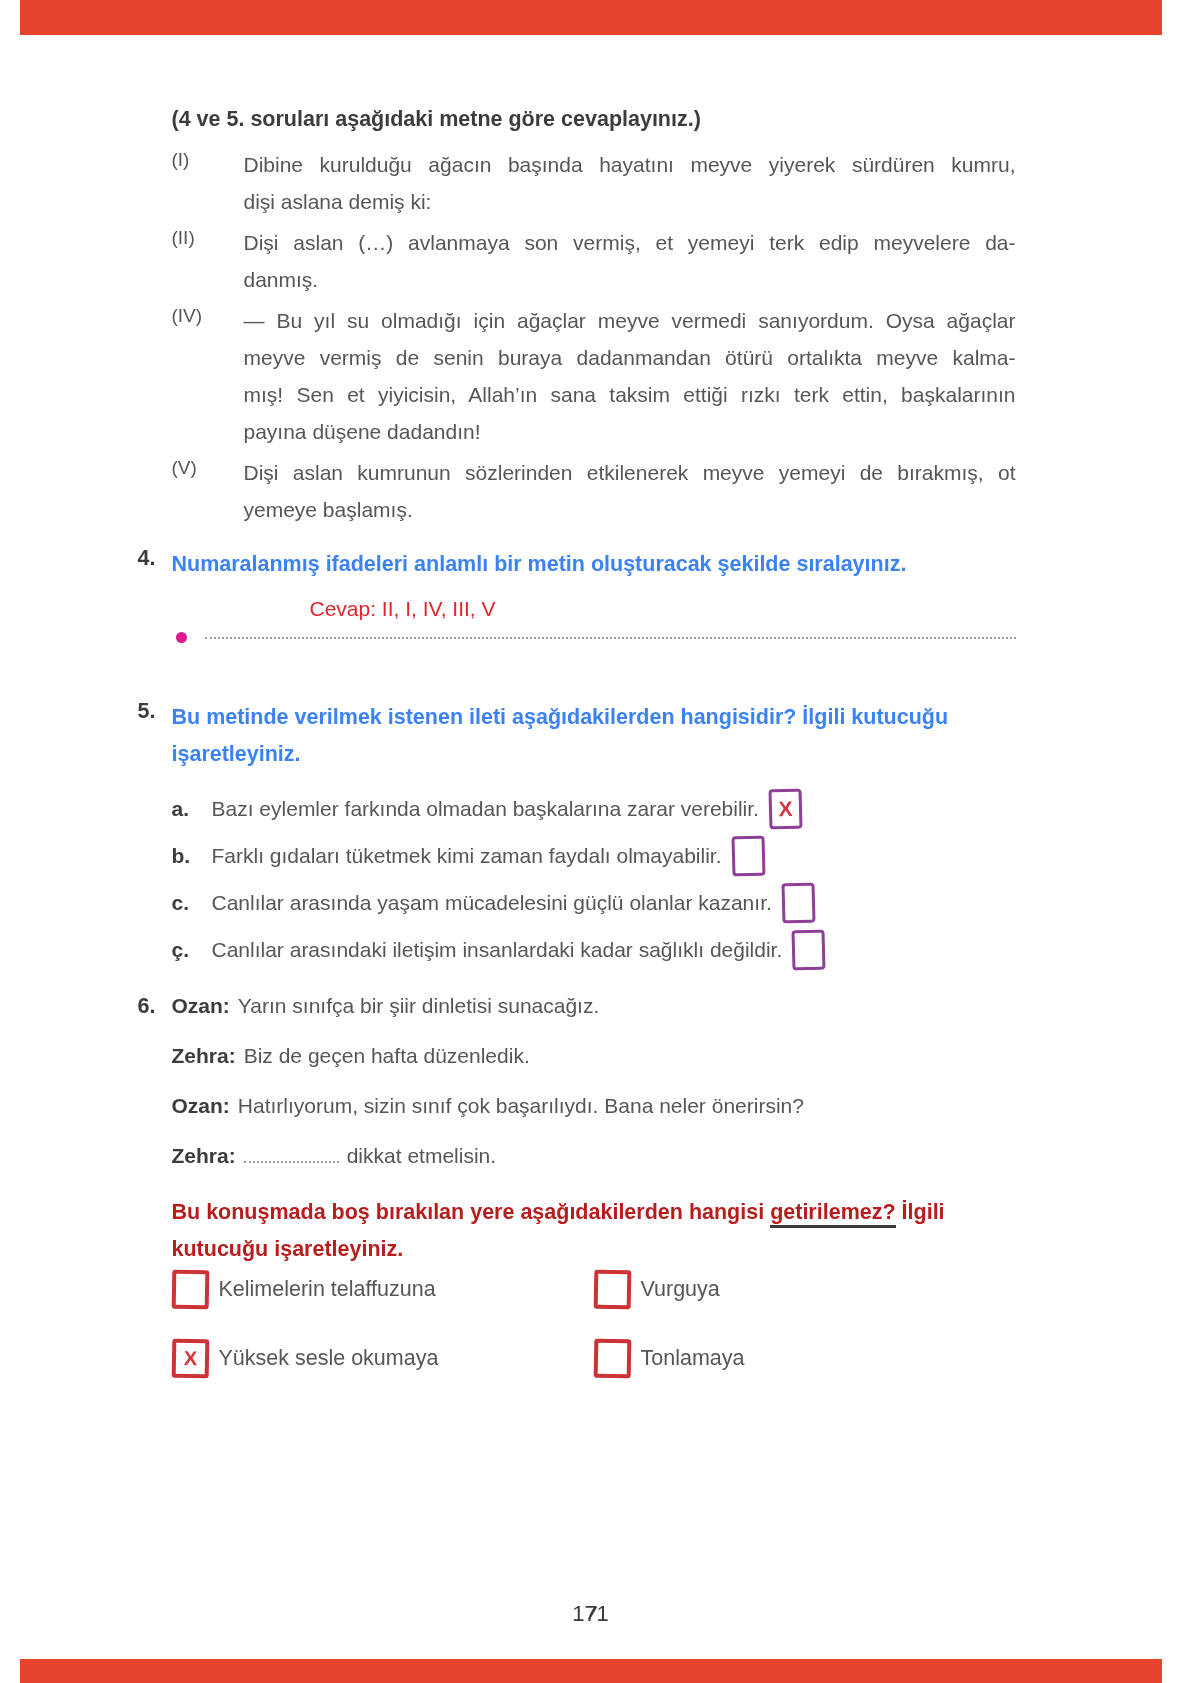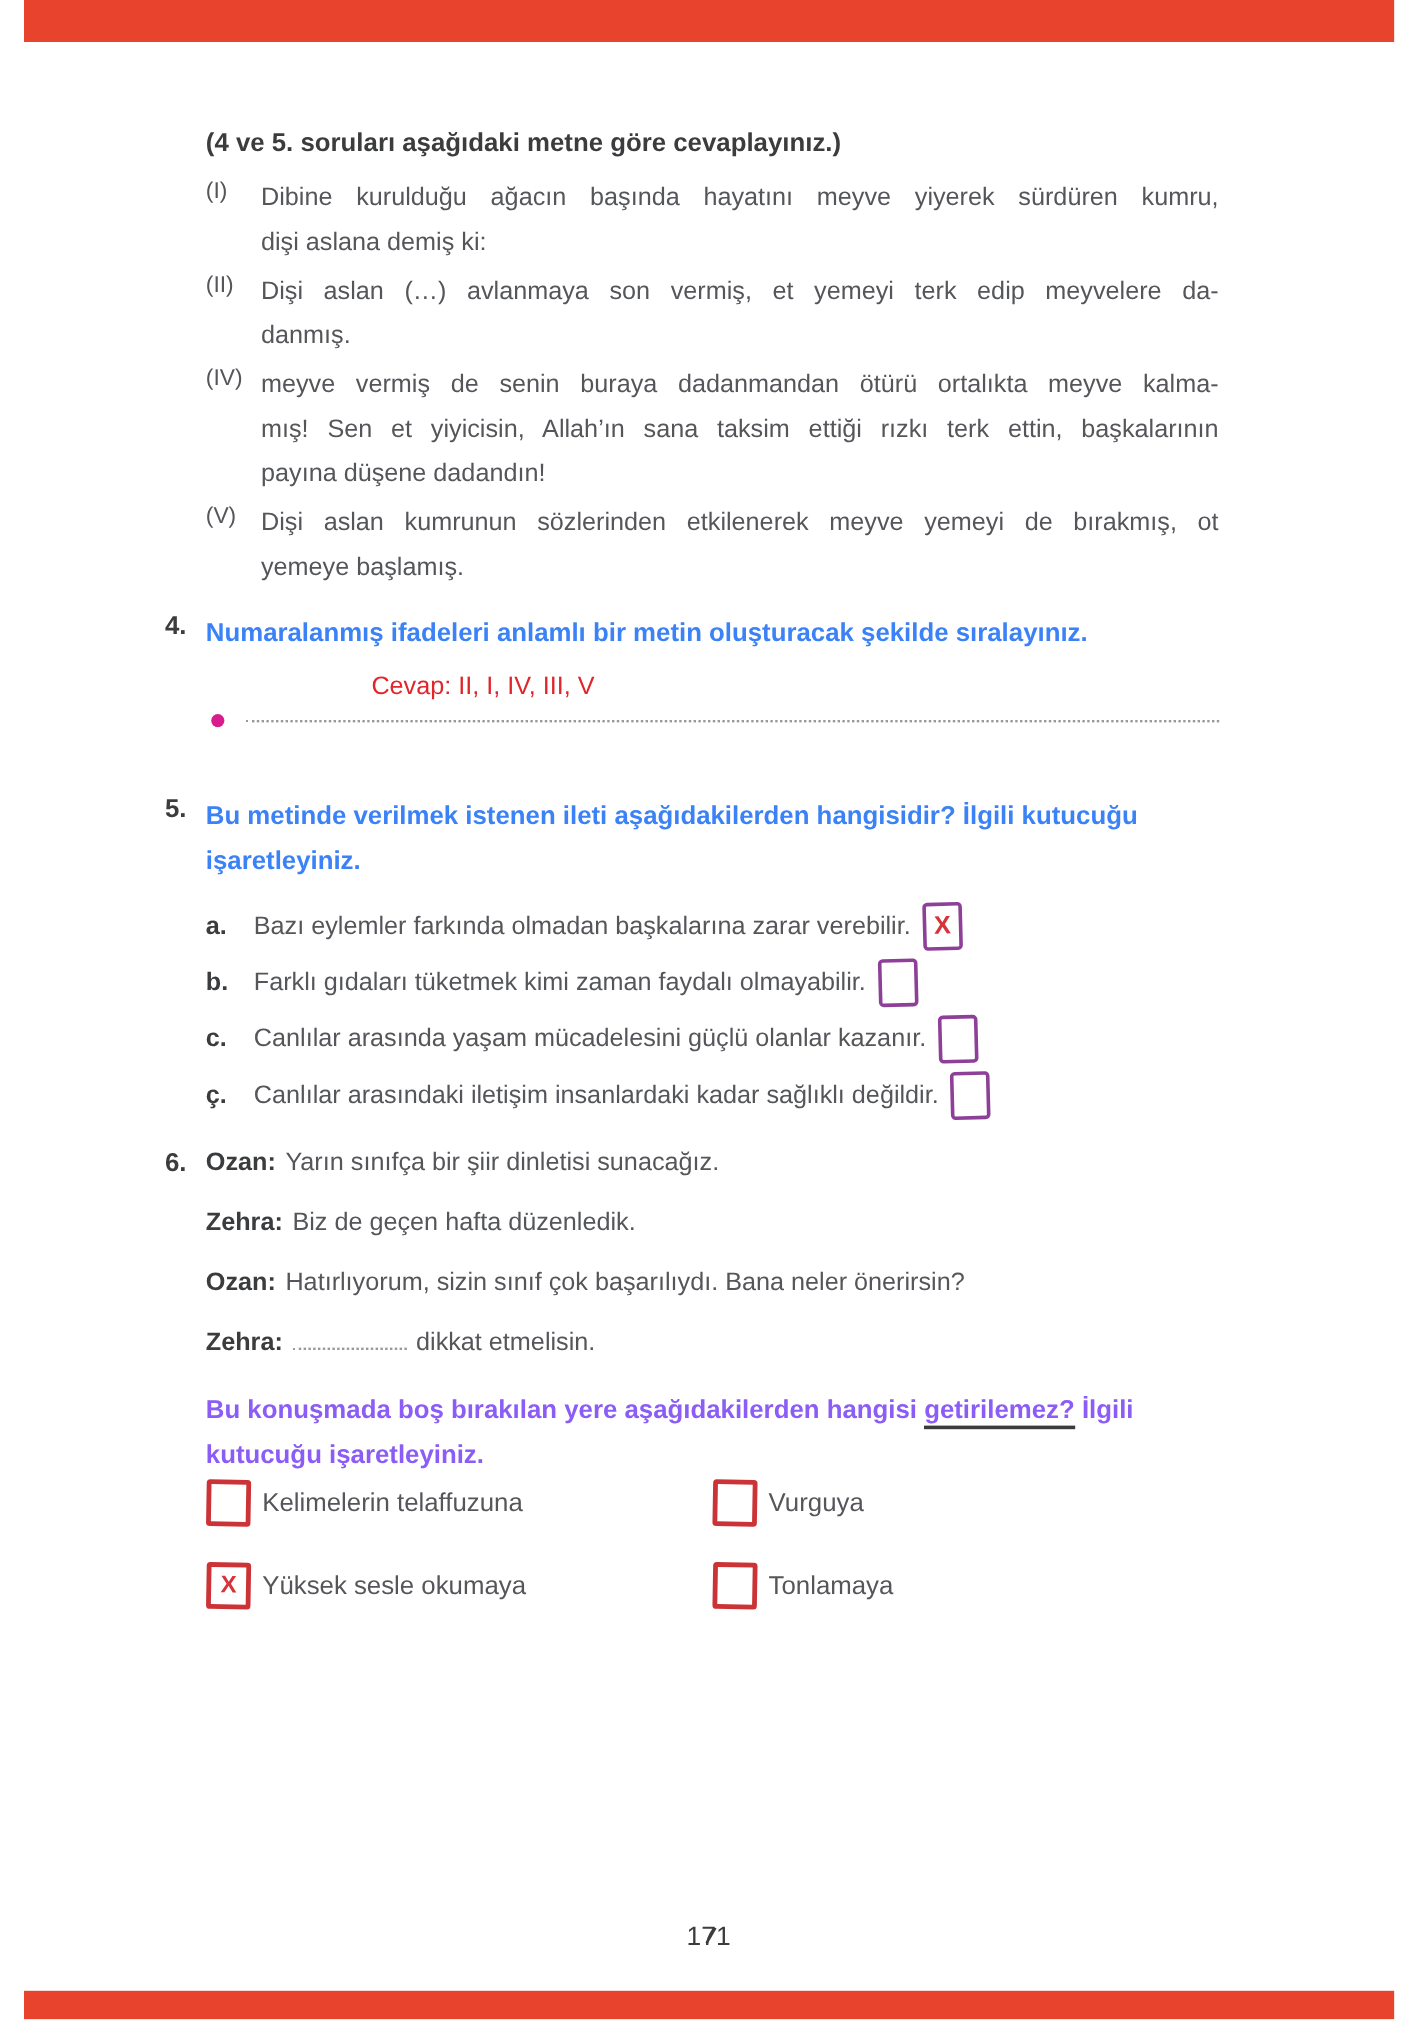--- a/index.html
+++ b/index.html
@@ -11,21 +11,21 @@
   .bar-top    { position:absolute; top:0; left:0; width:100%; height:35px; background:#e8432c; }
   .bar-bottom { position:absolute; bottom:0; left:0; width:100%; height:24px; background:#e8432c; }
 
   .content { position:absolute; top:35px; left:0; right:0; padding:0 146px 0 152px; }
 
   .header-note { margin-top:72px; font-weight:bold; font-size:21.5px; color:#3b3c3e; }
 
   .passage { margin-top:14px; }
   .p-item  { display:flex; margin-bottom:4px; }
   .p-label { flex:none; width:46px; font-size:19px; padding-top:3px; color:#55565a; }
-  .p-lines { flex:1; }
+  .p-lines { flex:1;margin-left:26px; }
   .ln      { line-height:37px; font-size:21px; }
   .jl      { text-align:justify; text-align-last:justify; }
 
   .attribution { margin-top:6px; text-align:right; font-style:italic; font-size:18.5px; line-height:24px; color:#4c4d4f; }
 
   .question { position:relative; margin-top:18px; }
   .qnum  { position:absolute; left:-34px; top:0; font-weight:bold; font-size:21.5px; color:#3b3c3e; }
   .qtext { font-weight:bold; font-size:21.5px; line-height:37px; color:#3b82f6; }
 
   .answer-text { margin:14px 0 0 138px; font-size:21px; color:#e0262b; height:26px; }
@@ -42,21 +42,21 @@
     width:27px; height:34px; border:3px solid #8e3f98; border-radius:4px;
     margin-left:10px; color:#d6343a; font-weight:bold; font-size:21px;
     transform:rotate(-1.5deg); flex:none;
   }
 
   .dialogue { margin-top:4px; }
   .dline   { height:28px; margin-bottom:22px; font-size:21px; }
   .speaker { font-weight:bold; color:#3b3c3e; margin-right:8px; }
   .blank-dots { display:inline-block; width:95px; height:16px; border-bottom:2px dotted #97999c; margin-right:8px; }
 
-  .q6-prompt { margin-top:16px; font-weight:bold; font-size:21.5px; line-height:37px; color:#8b5cf6; }
+  .q6-prompt { margin-top:16px; font-weight:bold; font-size:21.5px; line-height:37px; color:#b91c1c; }
   .underlined { border-bottom:3px solid #3b3c3e; padding-bottom:1px; }
 
   .cb-grid { margin-top:2px; }
   .cb-row  { display:flex; margin-top:30px;text-align:center; }
   .cb-row:first-child { margin-top:2px; }
   .cb-cell { display:flex; align-items:center; width:470px; }
   .rbox {
     flex:none; display:inline-flex; align-items:center; justify-content:center;
     width:29px; height:31px; border:4px solid #cc3336; border-radius:3px;
     margin-right:10px; color:#d6343a; font-weight:bold; font-size:20px;
@@ -93,20 +93,21 @@
         <div class="p-lines">
           <div class="ln jl">Dişi aslan (…) avlanmaya son vermiş, et yemeyi terk edip meyvelere da-</div>
           <div class="ln">danmış.</div>
         </div>
       </div>
 
 
       <div class="p-item">
         <div class="p-label">(IV)</div>
         <div class="p-lines">
+          <div class="ln jl">— Bu yıl su olmadığı için ağaçlar meyve vermedi sanıyordum. Oysa ağaçlar</div>
           <div class="ln jl">meyve vermiş de senin buraya dadanmandan ötürü ortalıkta meyve kalma-</div>
           <div class="ln jl">mış! Sen et yiyicisin, Allah’ın sana taksim ettiği rızkı terk ettin, başkalarının</div>
           <div class="ln">payına düşene dadandın!</div>
         </div>
       </div>
 
       <div class="p-item">
         <div class="p-label">(V)</div>
         <div class="p-lines">
           <div class="ln jl">Dişi aslan kumrunun sözlerinden etkilenerek meyve yemeyi de bırakmış, ot</div>

